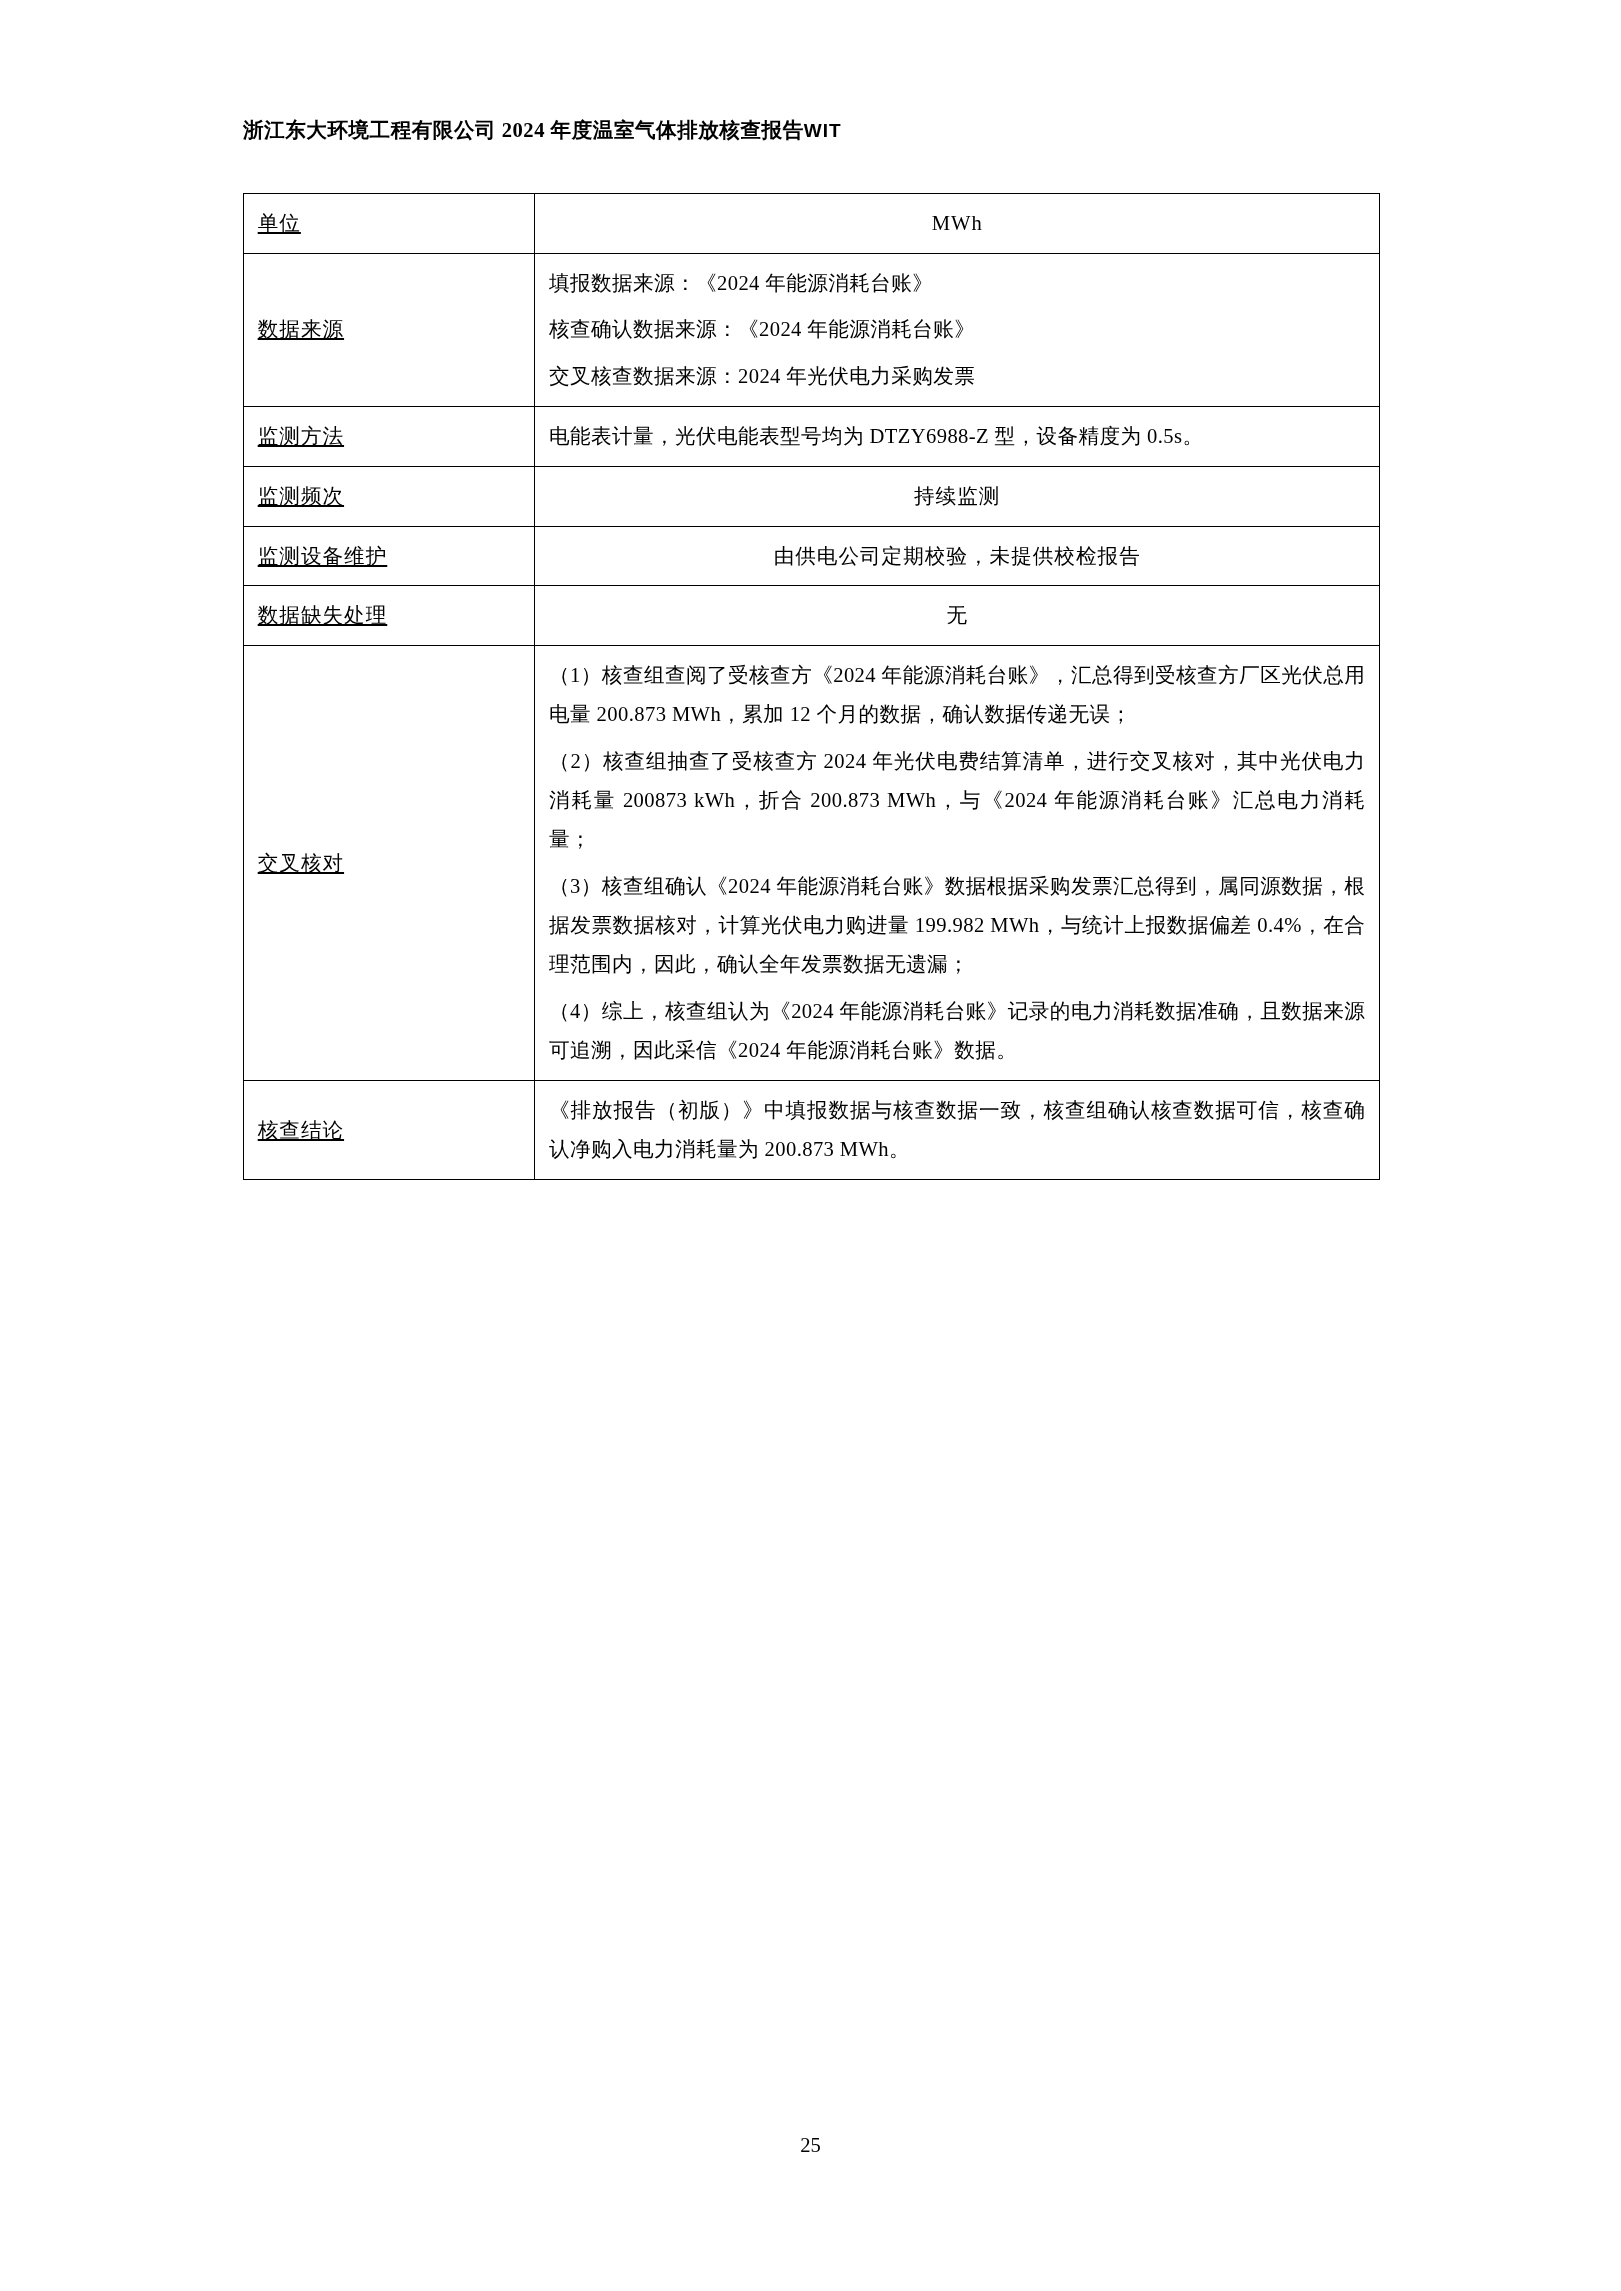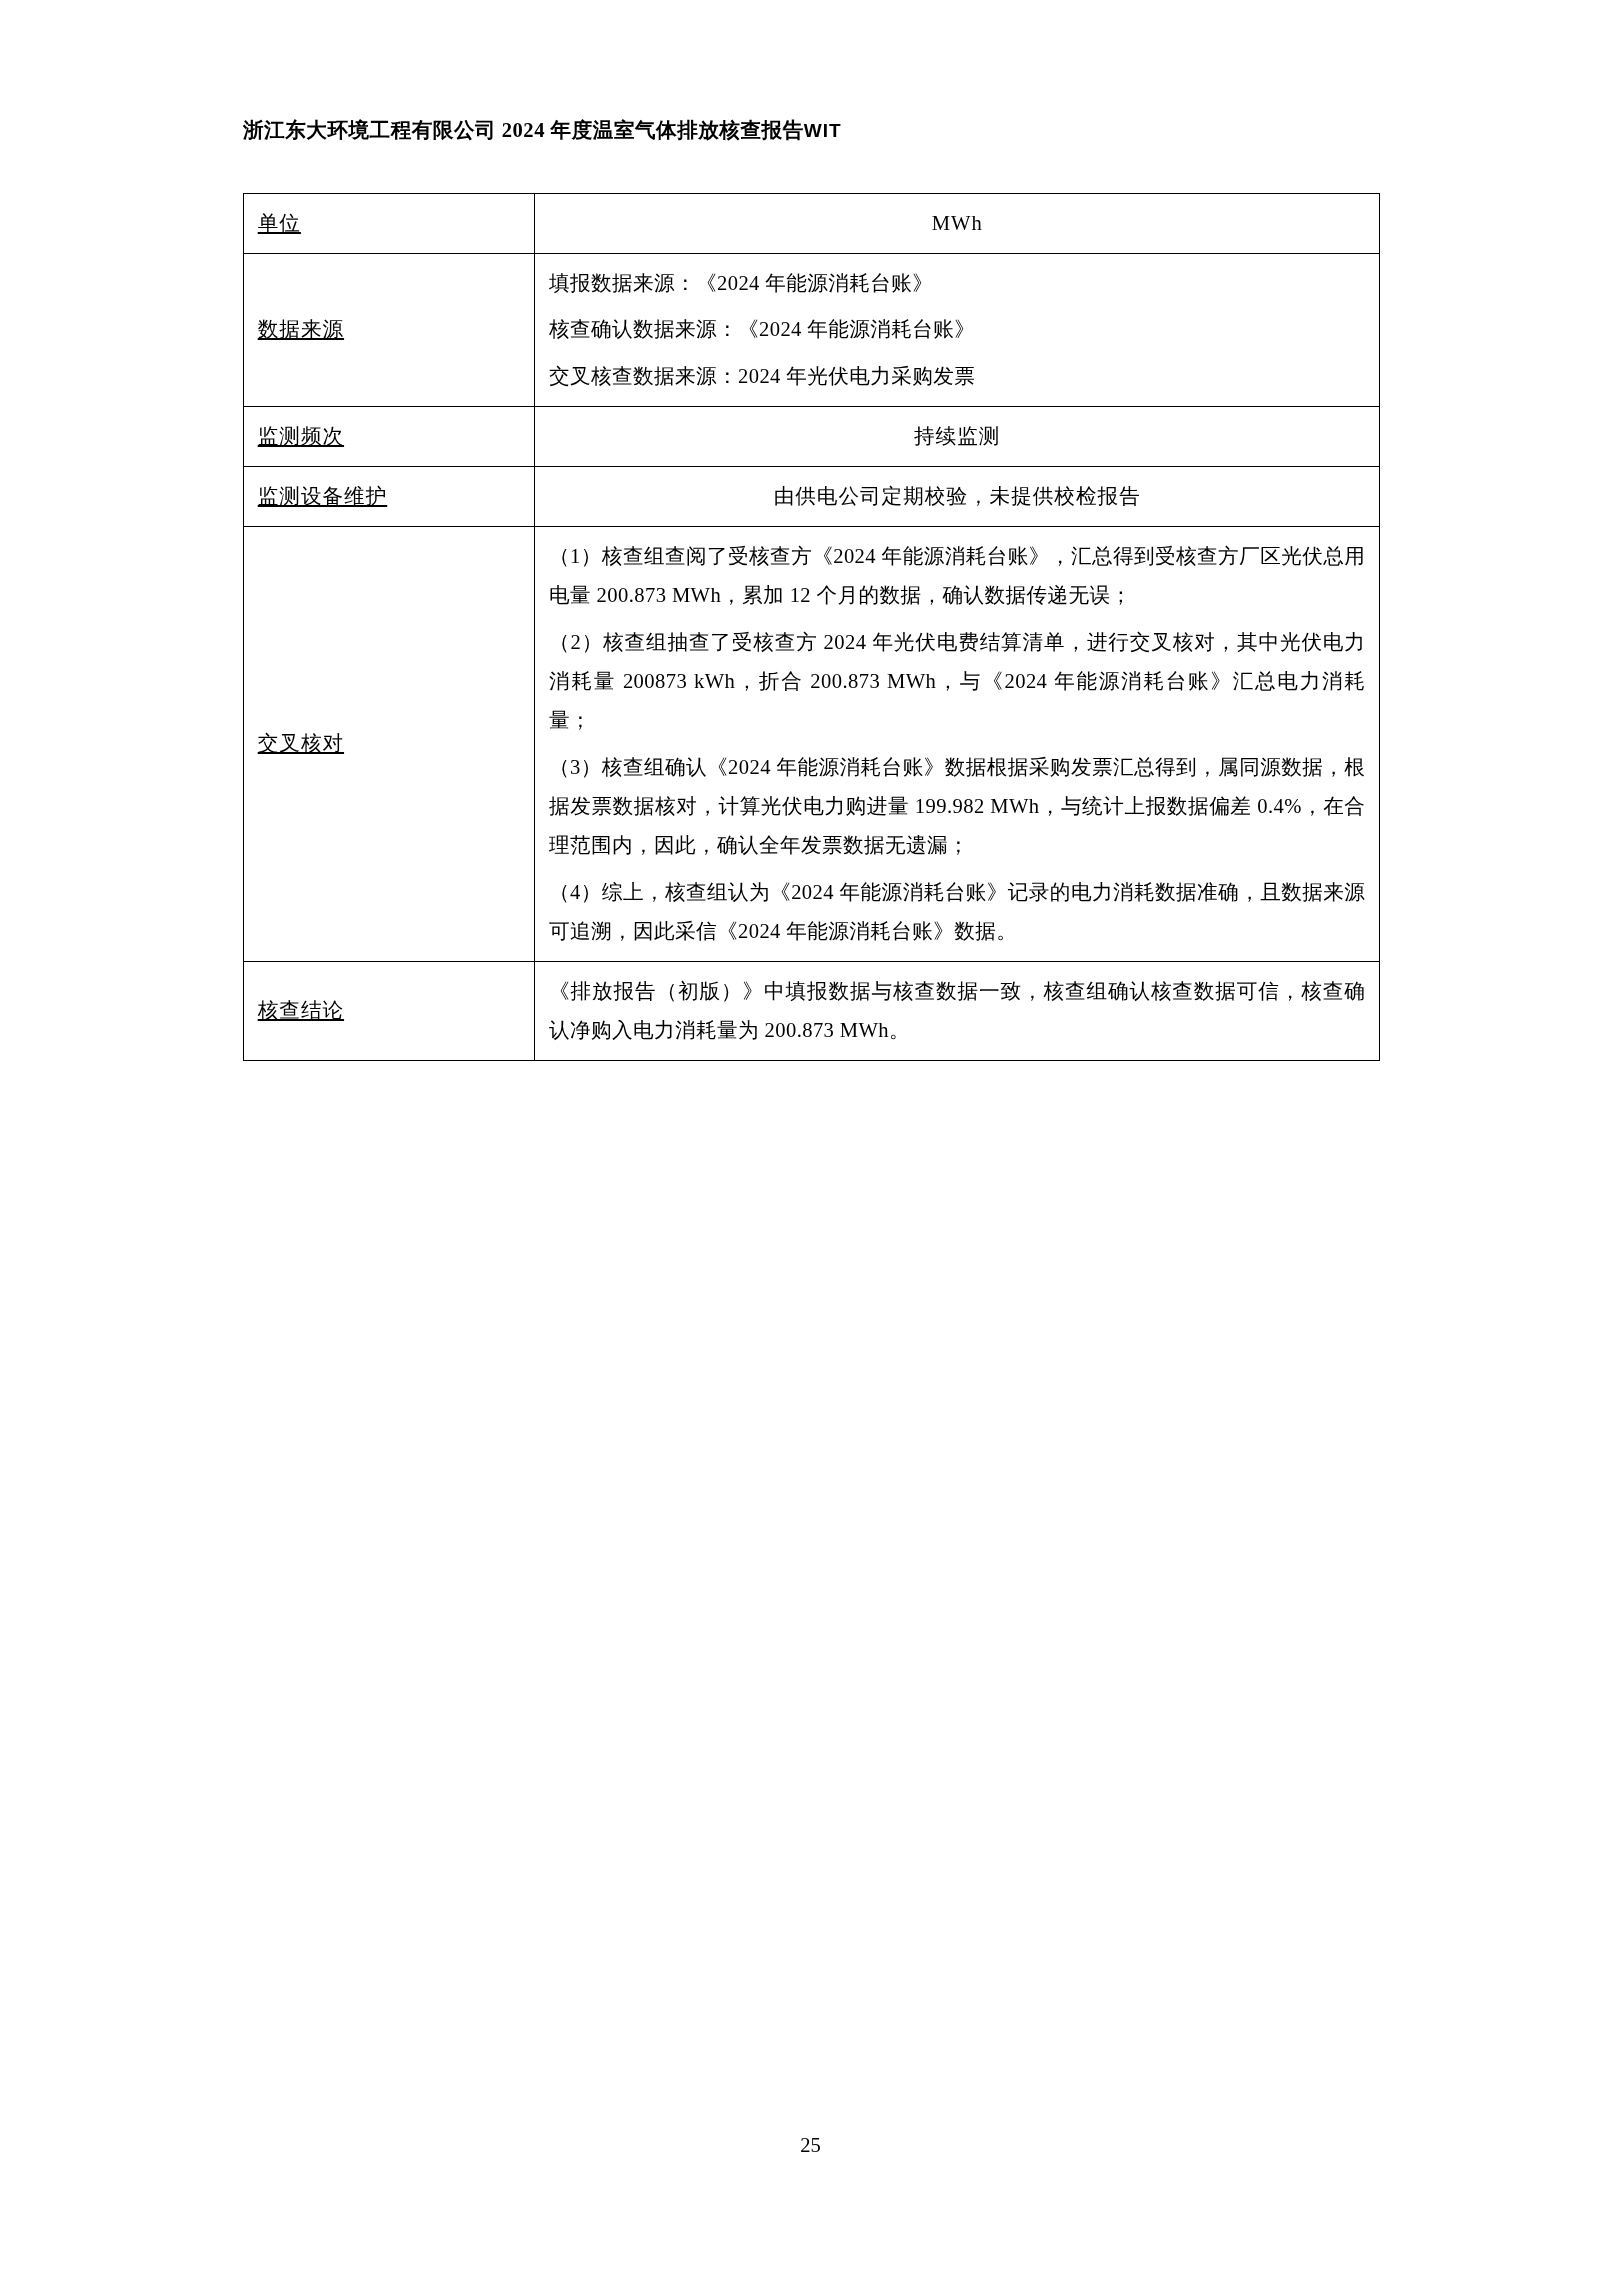--- a/index.html
+++ b/index.html
@@ -114,32 +114,42 @@
 
       <tr>
         <td class="label-cell">数据来源</td>
         <td class="value-left para-block">
           <p>填报数据来源：《2024 年能源消耗台账》</p>
           <p>核查确认数据来源：《2024 年能源消耗台账》</p>
           <p>交叉核查数据来源：2024 年光伏电力采购发票</p>
         </td>
       </tr>
 
+      <tr>
+        <td class="label-cell">监测方法</td>
+        <td class="value-left para-block">
+          <p>电能表计量，光伏电能表型号均为 DTZY6988-Z 型，设备精度为 0.5s。</p>
+        </td>
+      </tr>
 
       <tr>
         <td class="label-cell">监测频次</td>
         <td class="value-center">持续监测</td>
       </tr>
 
       <tr>
         <td class="label-cell">监测设备维护</td>
         <td class="value-center">由供电公司定期校验，未提供校检报告</td>
       </tr>
 
 
+      <tr>
+        <td class="label-cell">数据缺失处理</td>
+        <td class="value-center">无</td>
+      </tr>
 
       <tr>
         <td class="label-cell">交叉核对</td>
         <td class="value-left para-block">
           <p>（1）核查组查阅了受核查方《2024 年能源消耗台账》，汇总得到受核查方厂区光伏总用电量 200.873 MWh，累加 12 个月的数据，确认数据传递无误；</p>
           <p>（2）核查组抽查了受核查方 2024 年光伏电费结算清单，进行交叉核对，其中光伏电力消耗量 200873 kWh，折合 200.873 MWh，与《2024 年能源消耗台账》汇总电力消耗量；</p>
           <p>（3）核查组确认《2024 年能源消耗台账》数据根据采购发票汇总得到，属同源数据，根据发票数据核对，计算光伏电力购进量 199.982 MWh，与统计上报数据偏差 0.4%，在合理范围内，因此，确认全年发票数据无遗漏；</p>
           <p>（4）综上，核查组认为《2024 年能源消耗台账》记录的电力消耗数据准确，且数据来源可追溯，因此采信《2024 年能源消耗台账》数据。</p>
         </td>
       </tr>

